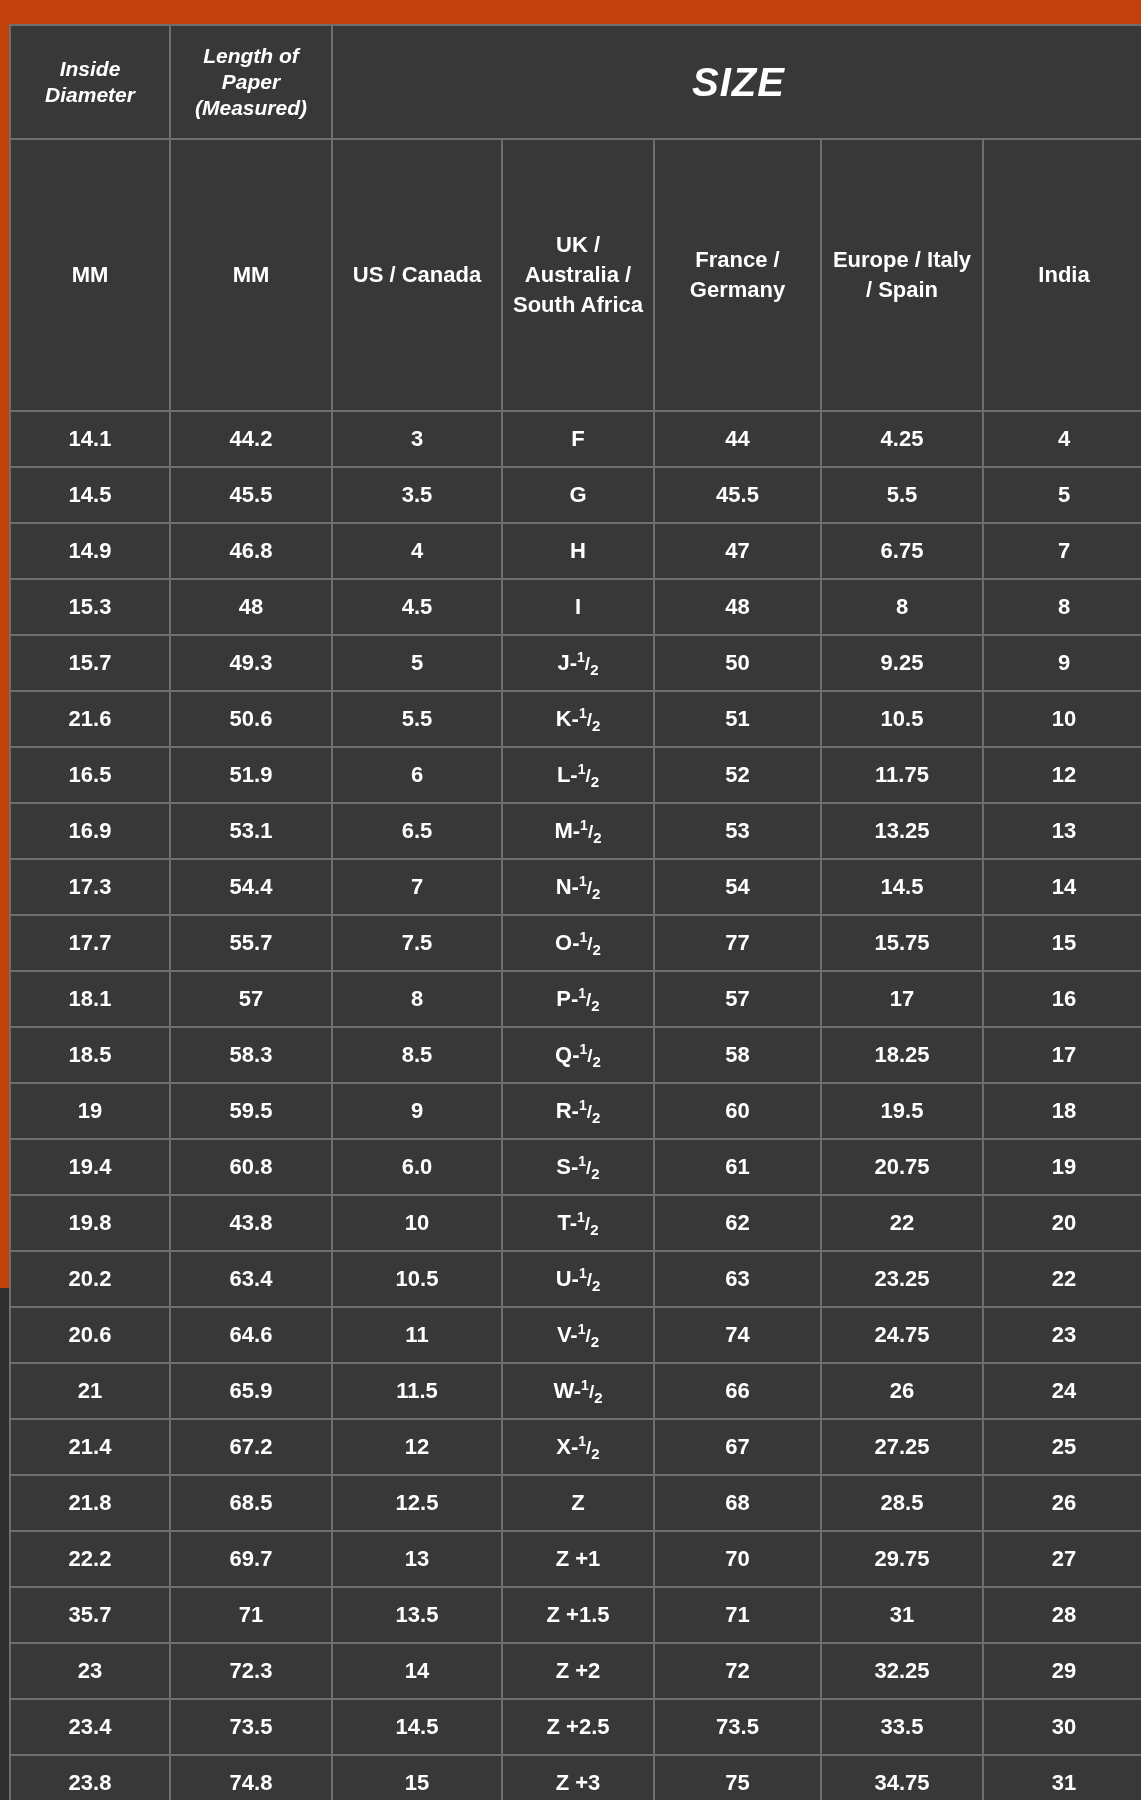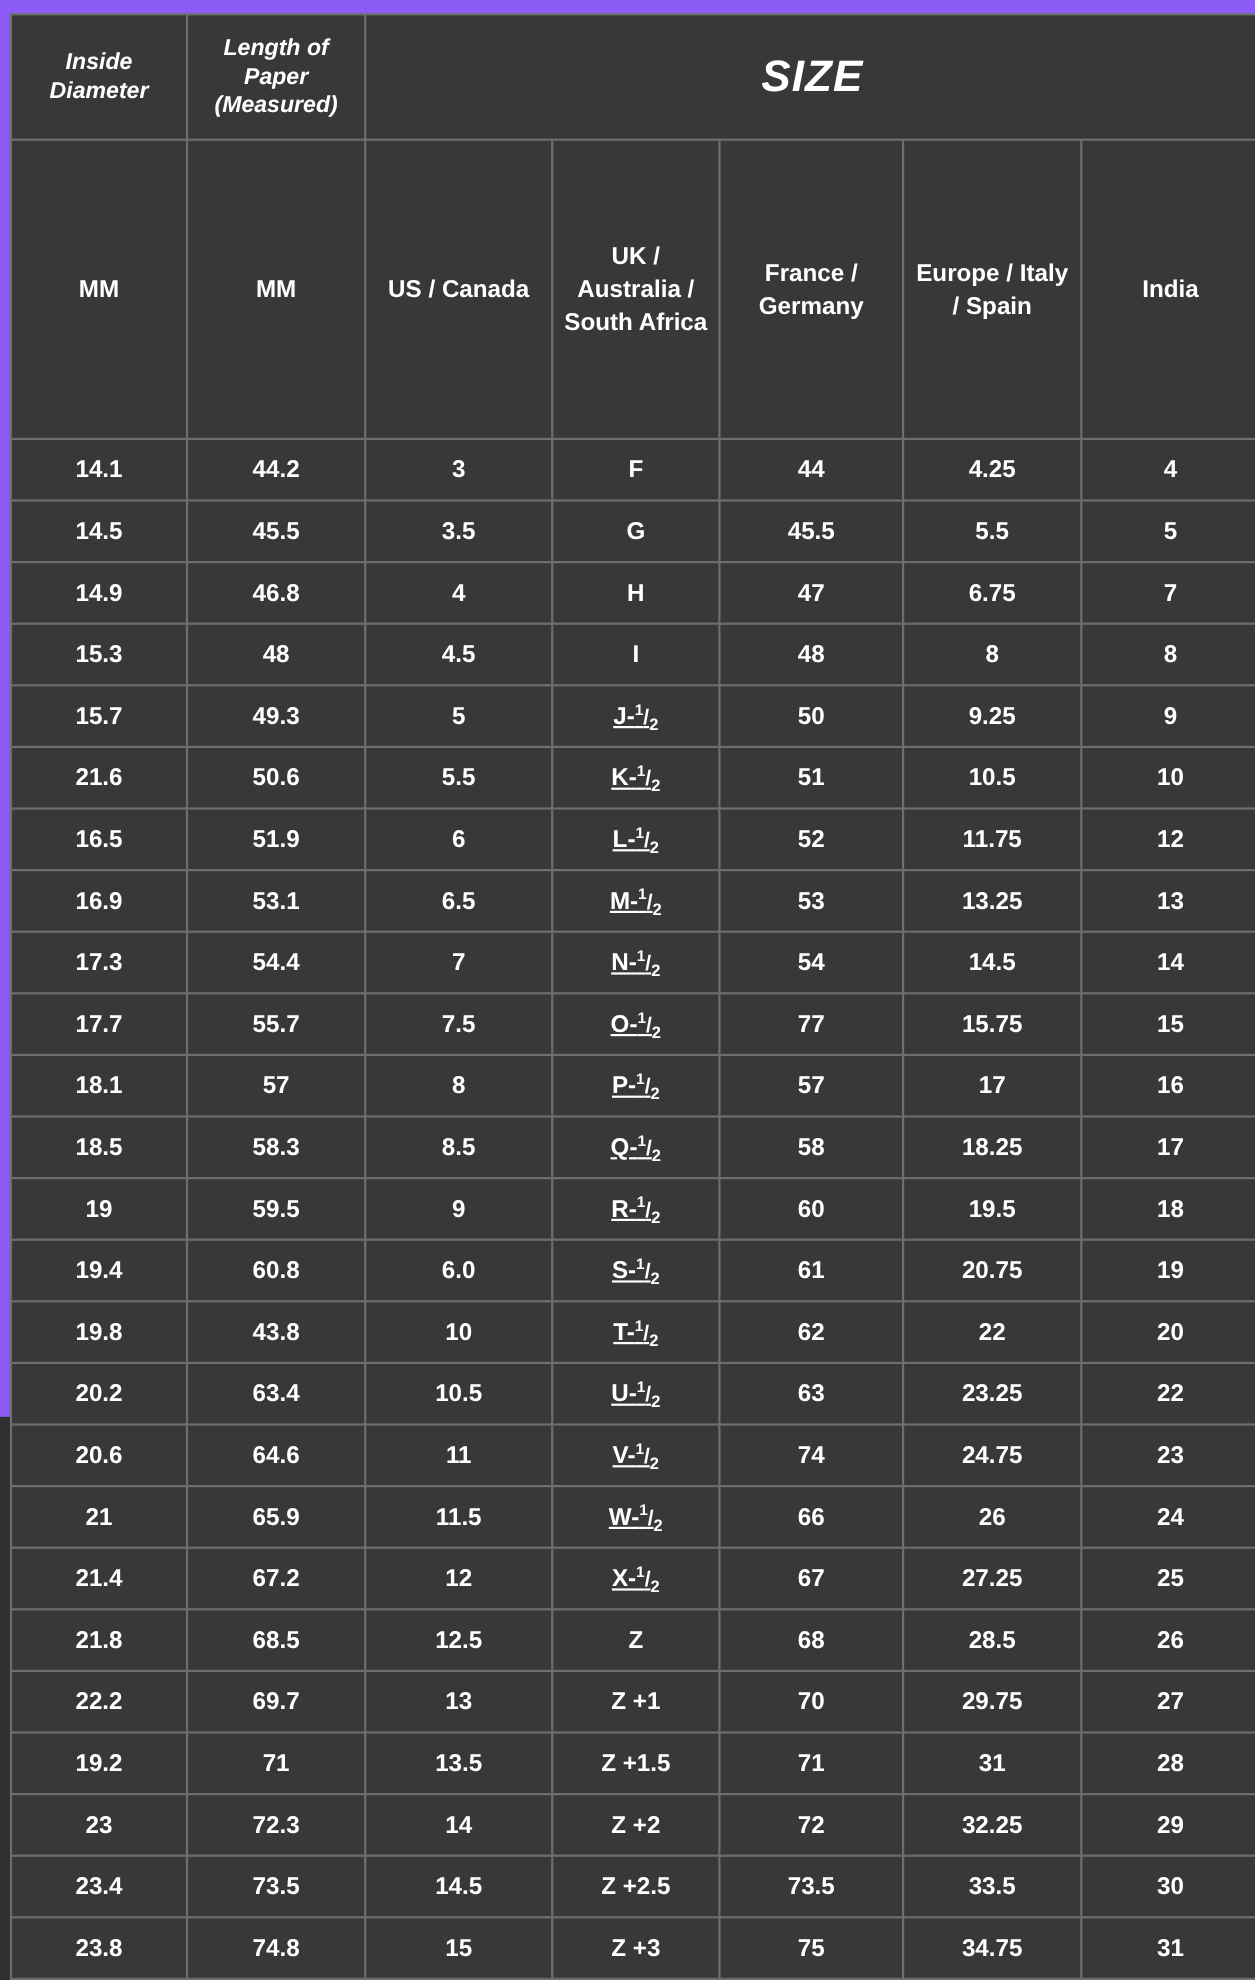--- a/index.html
+++ b/index.html
@@ -10,23 +10,23 @@
   body {
     width: 1141px;
     height: 1800px;
     font-family: "Liberation Sans", sans-serif;
     color: #ffffff;
     overflow: hidden;
   }
   .chart-wrap {
     width: 1141px;
     height: 1288px;
-    background: #8b5cf6;
+    background: #c2410c;
     box-sizing: border-box;
-    padding: 12px 9px 8px 9px;
+    padding: 24px 9px 8px 9px;
   }
   table.size-table {
     border-collapse: separate;
     border-spacing: 2px;
     width: 1123px;
     table-layout: fixed;
     background: #6e6e6e;
   }
   table.size-table td,
   table.size-table th {
@@ -74,21 +74,20 @@
   tr.data-row td {
     height: 54px;
     font-size: 22px;
     font-weight: bold;
   }
   .frac {
     display: inline-block;
     position: relative;
     font-size: 22px;
     line-height: 1;
-    text-decoration: underline;
   }
   .frac sup {
     font-size: 14px;
     vertical-align: super;
     line-height: 0;
   }
   .frac .slash { font-size: 19px; }
   .frac sub {
     font-size: 15px;
     vertical-align: sub;
@@ -329,21 +328,21 @@
         <tr class="data-row">
           <td>22.2</td>
           <td>69.7</td>
           <td>13</td>
           <td>Z +1</td>
           <td>70</td>
           <td>29.75</td>
           <td>27</td>
         </tr>
         <tr class="data-row">
-          <td>19.2</td>
+          <td>35.7</td>
           <td>71</td>
           <td>13.5</td>
           <td>Z +1.5</td>
           <td>71</td>
           <td>31</td>
           <td>28</td>
         </tr>
         <tr class="data-row">
           <td>23</td>
           <td>72.3</td>

